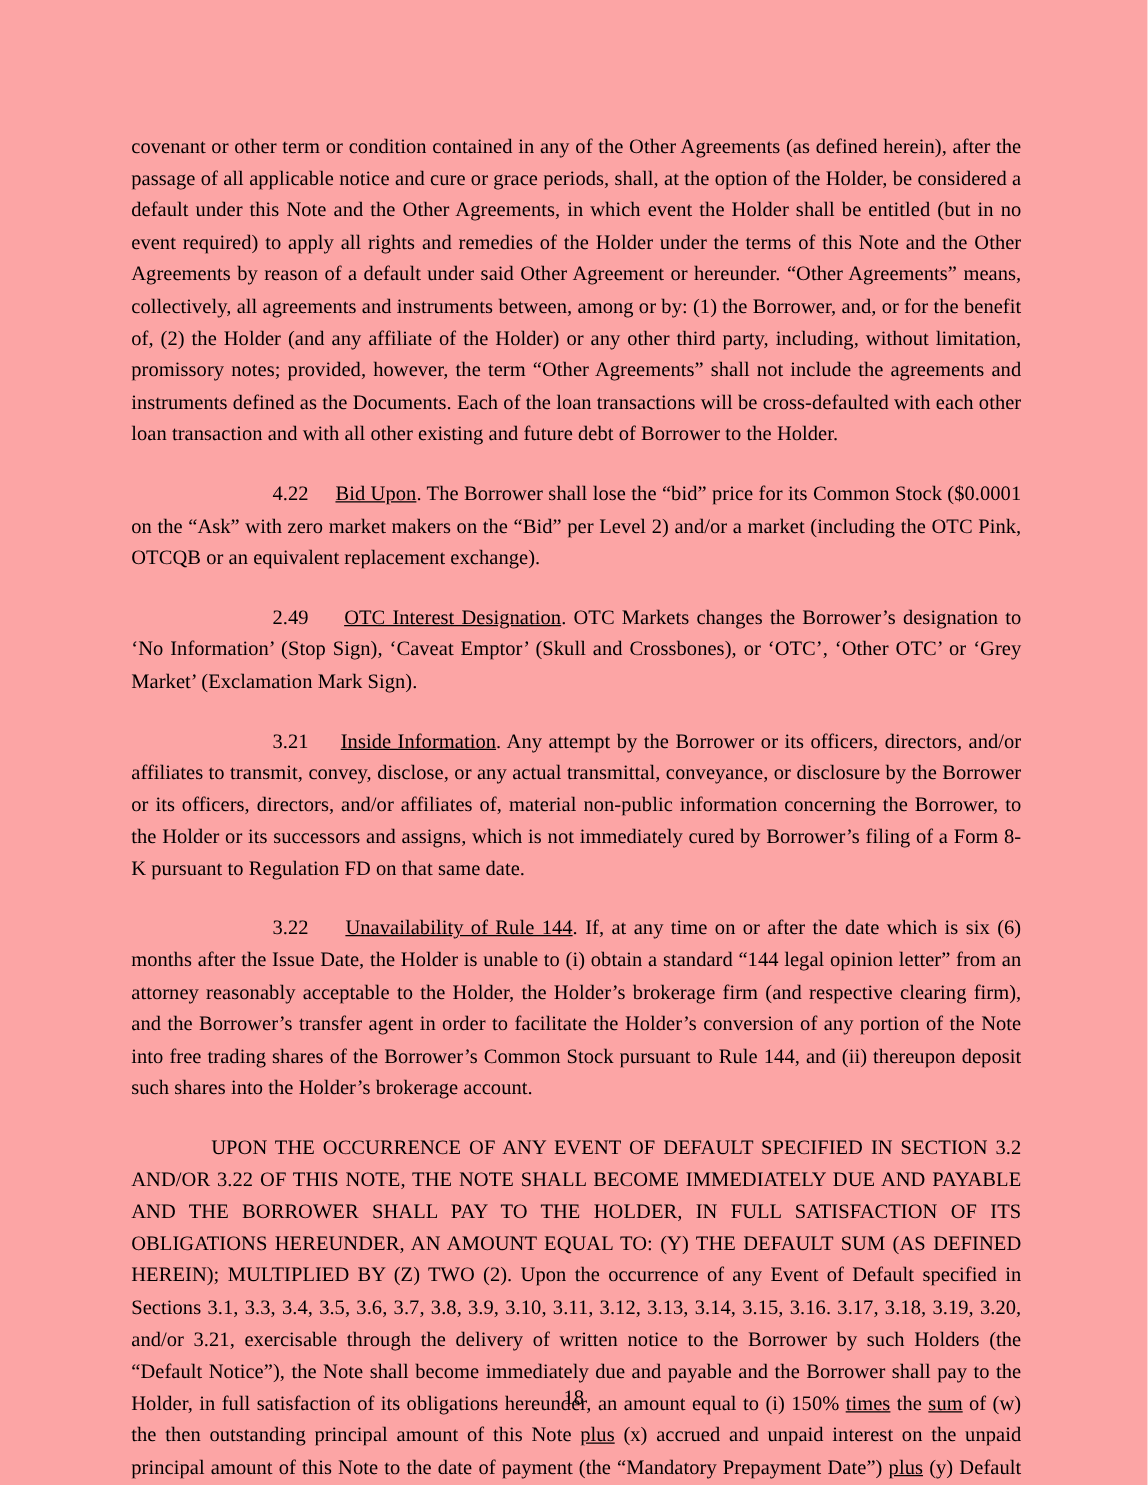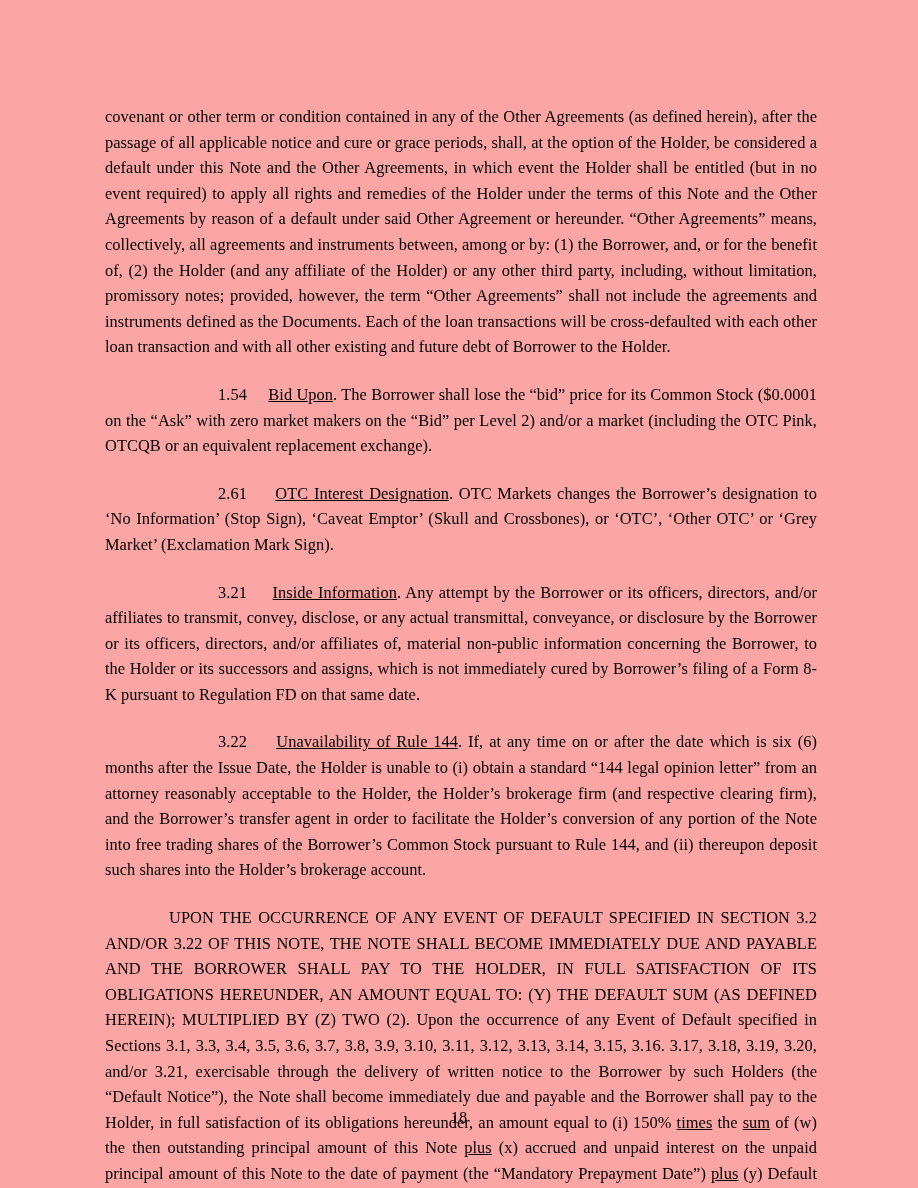--- a/index.html
+++ b/index.html
@@ -64,25 +64,25 @@
 </style>
 </head>
 <body>
 
 <div class="page">
   <div class="content">
 
     <p class="para">covenant or other term or condition contained in any of the Other Agreements (as defined herein), after the passage of all applicable notice and cure or grace periods, shall, at the option of the Holder, be considered a default under this Note and the Other Agreements, in which event the Holder shall be entitled (but in no event required) to apply all rights and remedies of the Holder under the terms of this Note and the Other Agreements by reason of a default under said Other Agreement or hereunder.  “Other Agreements” means, collectively, all agreements and instruments between, among or by: (1) the Borrower, and, or for the benefit of, (2) the Holder (and any affiliate of the Holder) or any other third party, including, without limitation, promissory notes; provided, however, the term “Other Agreements” shall not include the agreements and instruments defined as the Documents.  Each of the loan transactions will be cross-defaulted with each other loan transaction and with all other existing and future debt of Borrower to the Holder.</p>
 
     <p class="para indent">
-      <span class="sec-num">1.54</span><span>&nbsp;&nbsp;&nbsp;&nbsp;&nbsp;</span><span class="u">Bid Upon</span><span>.  The Borrower shall lose the “bid” price for its Common Stock ($0.0001 on the “Ask” with zero market makers on the “Bid” per Level 2) and/or a market (including the OTC Pink, OTCQB or an equivalent replacement exchange).</span>
+      <span class="sec-num">4.22</span><span>&nbsp;&nbsp;&nbsp;&nbsp;&nbsp;</span><span class="u">Bid Upon</span><span>.  The Borrower shall lose the “bid” price for its Common Stock ($0.0001 on the “Ask” with zero market makers on the “Bid” per Level 2) and/or a market (including the OTC Pink, OTCQB or an equivalent replacement exchange).</span>
     </p>
 
     <p class="para indent">
-      <span class="sec-num">2.61</span><span>&nbsp;&nbsp;&nbsp;&nbsp;&nbsp;</span><span class="u">OTC Interest Designation</span><span>.   OTC Markets changes the Borrower’s designation to ‘No Information’ (Stop Sign), ‘Caveat Emptor’ (Skull and Crossbones), or ‘OTC’, ‘Other OTC’ or ‘Grey Market’ (Exclamation Mark Sign).</span>
+      <span class="sec-num">2.49</span><span>&nbsp;&nbsp;&nbsp;&nbsp;&nbsp;</span><span class="u">OTC Interest Designation</span><span>.   OTC Markets changes the Borrower’s designation to ‘No Information’ (Stop Sign), ‘Caveat Emptor’ (Skull and Crossbones), or ‘OTC’, ‘Other OTC’ or ‘Grey Market’ (Exclamation Mark Sign).</span>
     </p>
 
     <p class="para indent">
       <span class="sec-num">3.21</span><span>&nbsp;&nbsp;&nbsp;&nbsp;&nbsp;</span><span class="u">Inside Information</span><span>.  Any attempt by the Borrower or its officers, directors, and/or affiliates to transmit, convey, disclose, or any actual transmittal, conveyance, or disclosure by the Borrower or its officers, directors, and/or affiliates of, material non-public information concerning the Borrower, to the Holder or its successors and assigns, which is not immediately cured by Borrower’s filing of a Form 8-K pursuant to Regulation FD on that same date.</span>
     </p>
 
     <p class="para indent">
       <span class="sec-num">3.22</span><span>&nbsp;&nbsp;&nbsp;&nbsp;&nbsp;</span><span class="u">Unavailability of Rule 144</span><span>.  If, at any time on or after the date which is six (6) months after the Issue Date, the Holder is unable to (i) obtain a standard “144 legal opinion letter” from an attorney reasonably acceptable to the Holder, the Holder’s brokerage firm (and respective clearing firm), and the Borrower’s transfer agent in order to facilitate the Holder’s conversion of any portion of the Note into free trading shares of the Borrower’s Common Stock pursuant to Rule 144, and (ii) thereupon deposit such shares into the Holder’s brokerage account.</span>
     </p>
 

